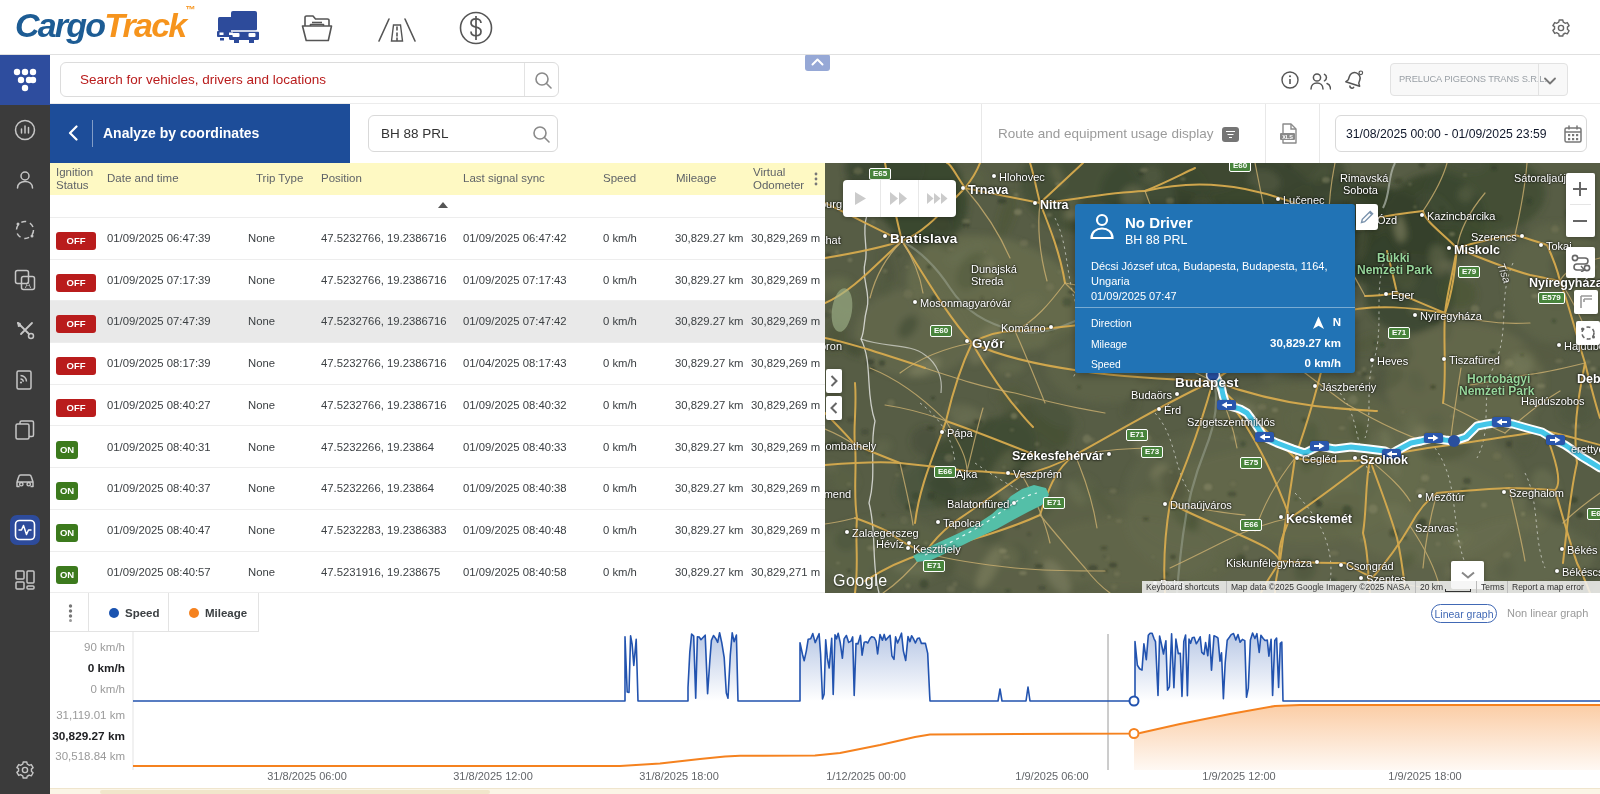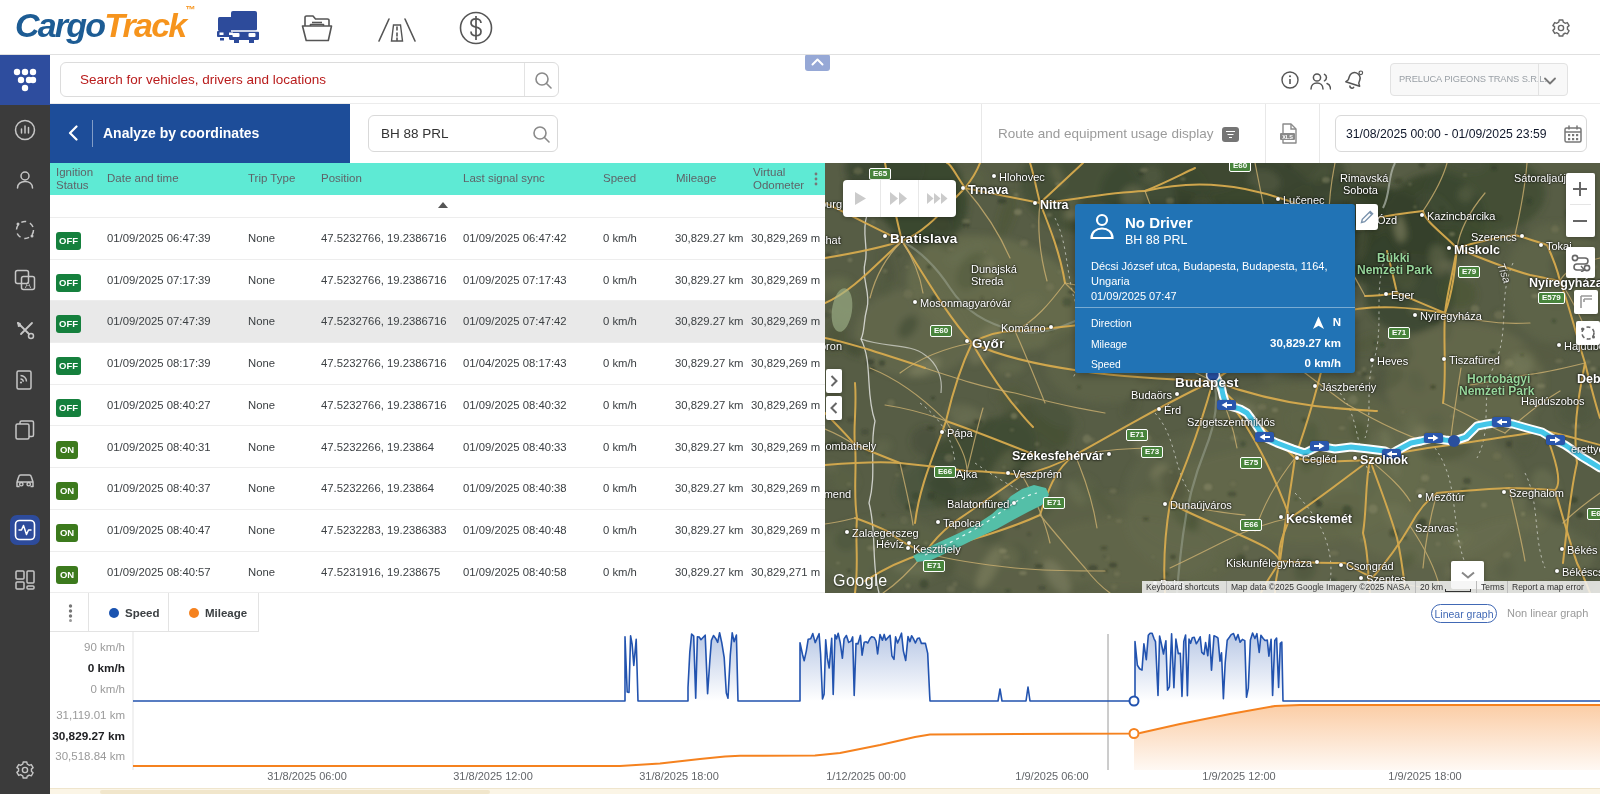--- a/index.html
+++ b/index.html
@@ -19,27 +19,27 @@
 #bluehead{left:0;top:0;width:300px;height:59px;background:#1d4d99;color:#fff}
 #bluehead .dv{position:absolute;left:42px;top:16px;width:1px;height:27px;background:rgba(255,255,255,.45)}
 #bluehead .tt{position:absolute;left:53px;top:21px;font-size:14px;font-weight:700}
 #vehbox{left:318px;top:11px;width:190px;height:37px;border:1px solid #d9d9d9;border-radius:6px;background:#fff;font-size:13.5px;color:#333}
 #vehbox span{position:absolute;left:12px;top:10px}
 .tbtxt{top:22px;font-size:13.5px;color:#9b9b9b;white-space:nowrap}
 .tbdv{top:0;width:1px;height:59px;background:#e8e8e8}
 #datebox{left:1285px;top:11px;width:252px;height:37px;border:1px solid #d9d9d9;border-radius:6px;background:#fff}
 #datebox span{position:absolute;left:10px;top:11px;font-size:12.2px;color:#0f172a;white-space:nowrap}
 #tablewrap{left:50px;top:163px;width:775px;height:430px;background:#fff;overflow:hidden;z-index:10}
-#thead{left:0;top:0;width:775px;height:32px;background:#5eead4;color:#5f6368;font-size:11.5px}
+#thead{left:0;top:0;width:775px;height:32px;background:#fef9c3;color:#5f6368;font-size:11.5px}
 #thead div{position:absolute;top:9px}
 #thead .tl2{top:3px;line-height:13px}
 .trow{left:0;width:775px;height:41.7px;font-size:11.3px;color:#3c4043;border-bottom:1px solid #ededed;background:#fff}
 .trow div{position:absolute;top:14px;white-space:nowrap}
 .badge{left:6px;top:11px;width:22px;height:18px;border-radius:3px;color:#fff;font-size:9.5px;font-weight:700;text-align:center;line-height:18px}
-.boff{background:#15803d;width:25px}.bon{background:#3c7a1d}
+.boff{background:#b91c1c;width:40px}.bon{background:#3c7a1d}
 #map{left:825px;top:163px;width:775px;height:430px;overflow:hidden;background:#575e46;z-index:10}
 .mapbtn{background:#fff;border-radius:2px;box-shadow:0 1px 4px rgba(0,0,0,.3);color:#666}
 #popup{left:250px;top:41px;width:280px;height:169px;background:#2173b5;border-radius:3px;box-shadow:0 2px 8px rgba(0,0,0,.35);color:#fff}
 #popup .h1{position:absolute;left:50px;top:10px;font-size:15px;font-weight:700}
 #popup .h2{position:absolute;left:50px;top:29px;font-size:12.5px}
 #popup .ad{position:absolute;left:16px;top:55px;font-size:11px;line-height:14.5px;white-space:nowrap}
 #popup .dt{position:absolute;left:16px;top:86px;font-size:11px}
 #popup .hr{position:absolute;left:0;top:103px;width:280px;height:1px;background:rgba(255,255,255,.4)}
 #popup .lb{position:absolute;left:16px;font-size:10.3px;color:#fff}
 #popup .vl{position:absolute;right:14px;font-size:11.5px;font-weight:700;text-align:right}
@@ -254,21 +254,21 @@
           <rect x="8" y="13" width="2.2" height="2.2"></rect>
           <rect x="12" y="13" width="2.2" height="2.2"></rect>
         </g>
       </svg>
     </div>
   </div>
 <div id="tablewrap" class="a">
     <div id="thead" class="a">
       <div class="tl2" style="left:6px">Ignition<br>Status</div>
       <div class="" style="left:57px">Date and time</div>
-      <div class="" style="left:198px">Trip Type</div>
+      <div class="" style="left:206px">Trip Type</div>
       <div class="" style="left:271px">Position</div>
       <div class="" style="left:413px">Last signal sync</div>
       <div class="" style="left:553px">Speed</div>
       <div class="" style="left:626px">Mileage</div>
       <div class="tl2" style="left:703px">Virtual<br>Odometer</div>
       <svg class="a" style="left:764px;top:9px" width="4" height="14" viewBox="0 0 4 14">
         <circle cx="2" cy="2" r="1.4" fill="#777"></circle>
         <circle cx="2" cy="7" r="1.4" fill="#777"></circle>
         <circle cx="2" cy="12" r="1.4" fill="#777"></circle>
       </svg>

